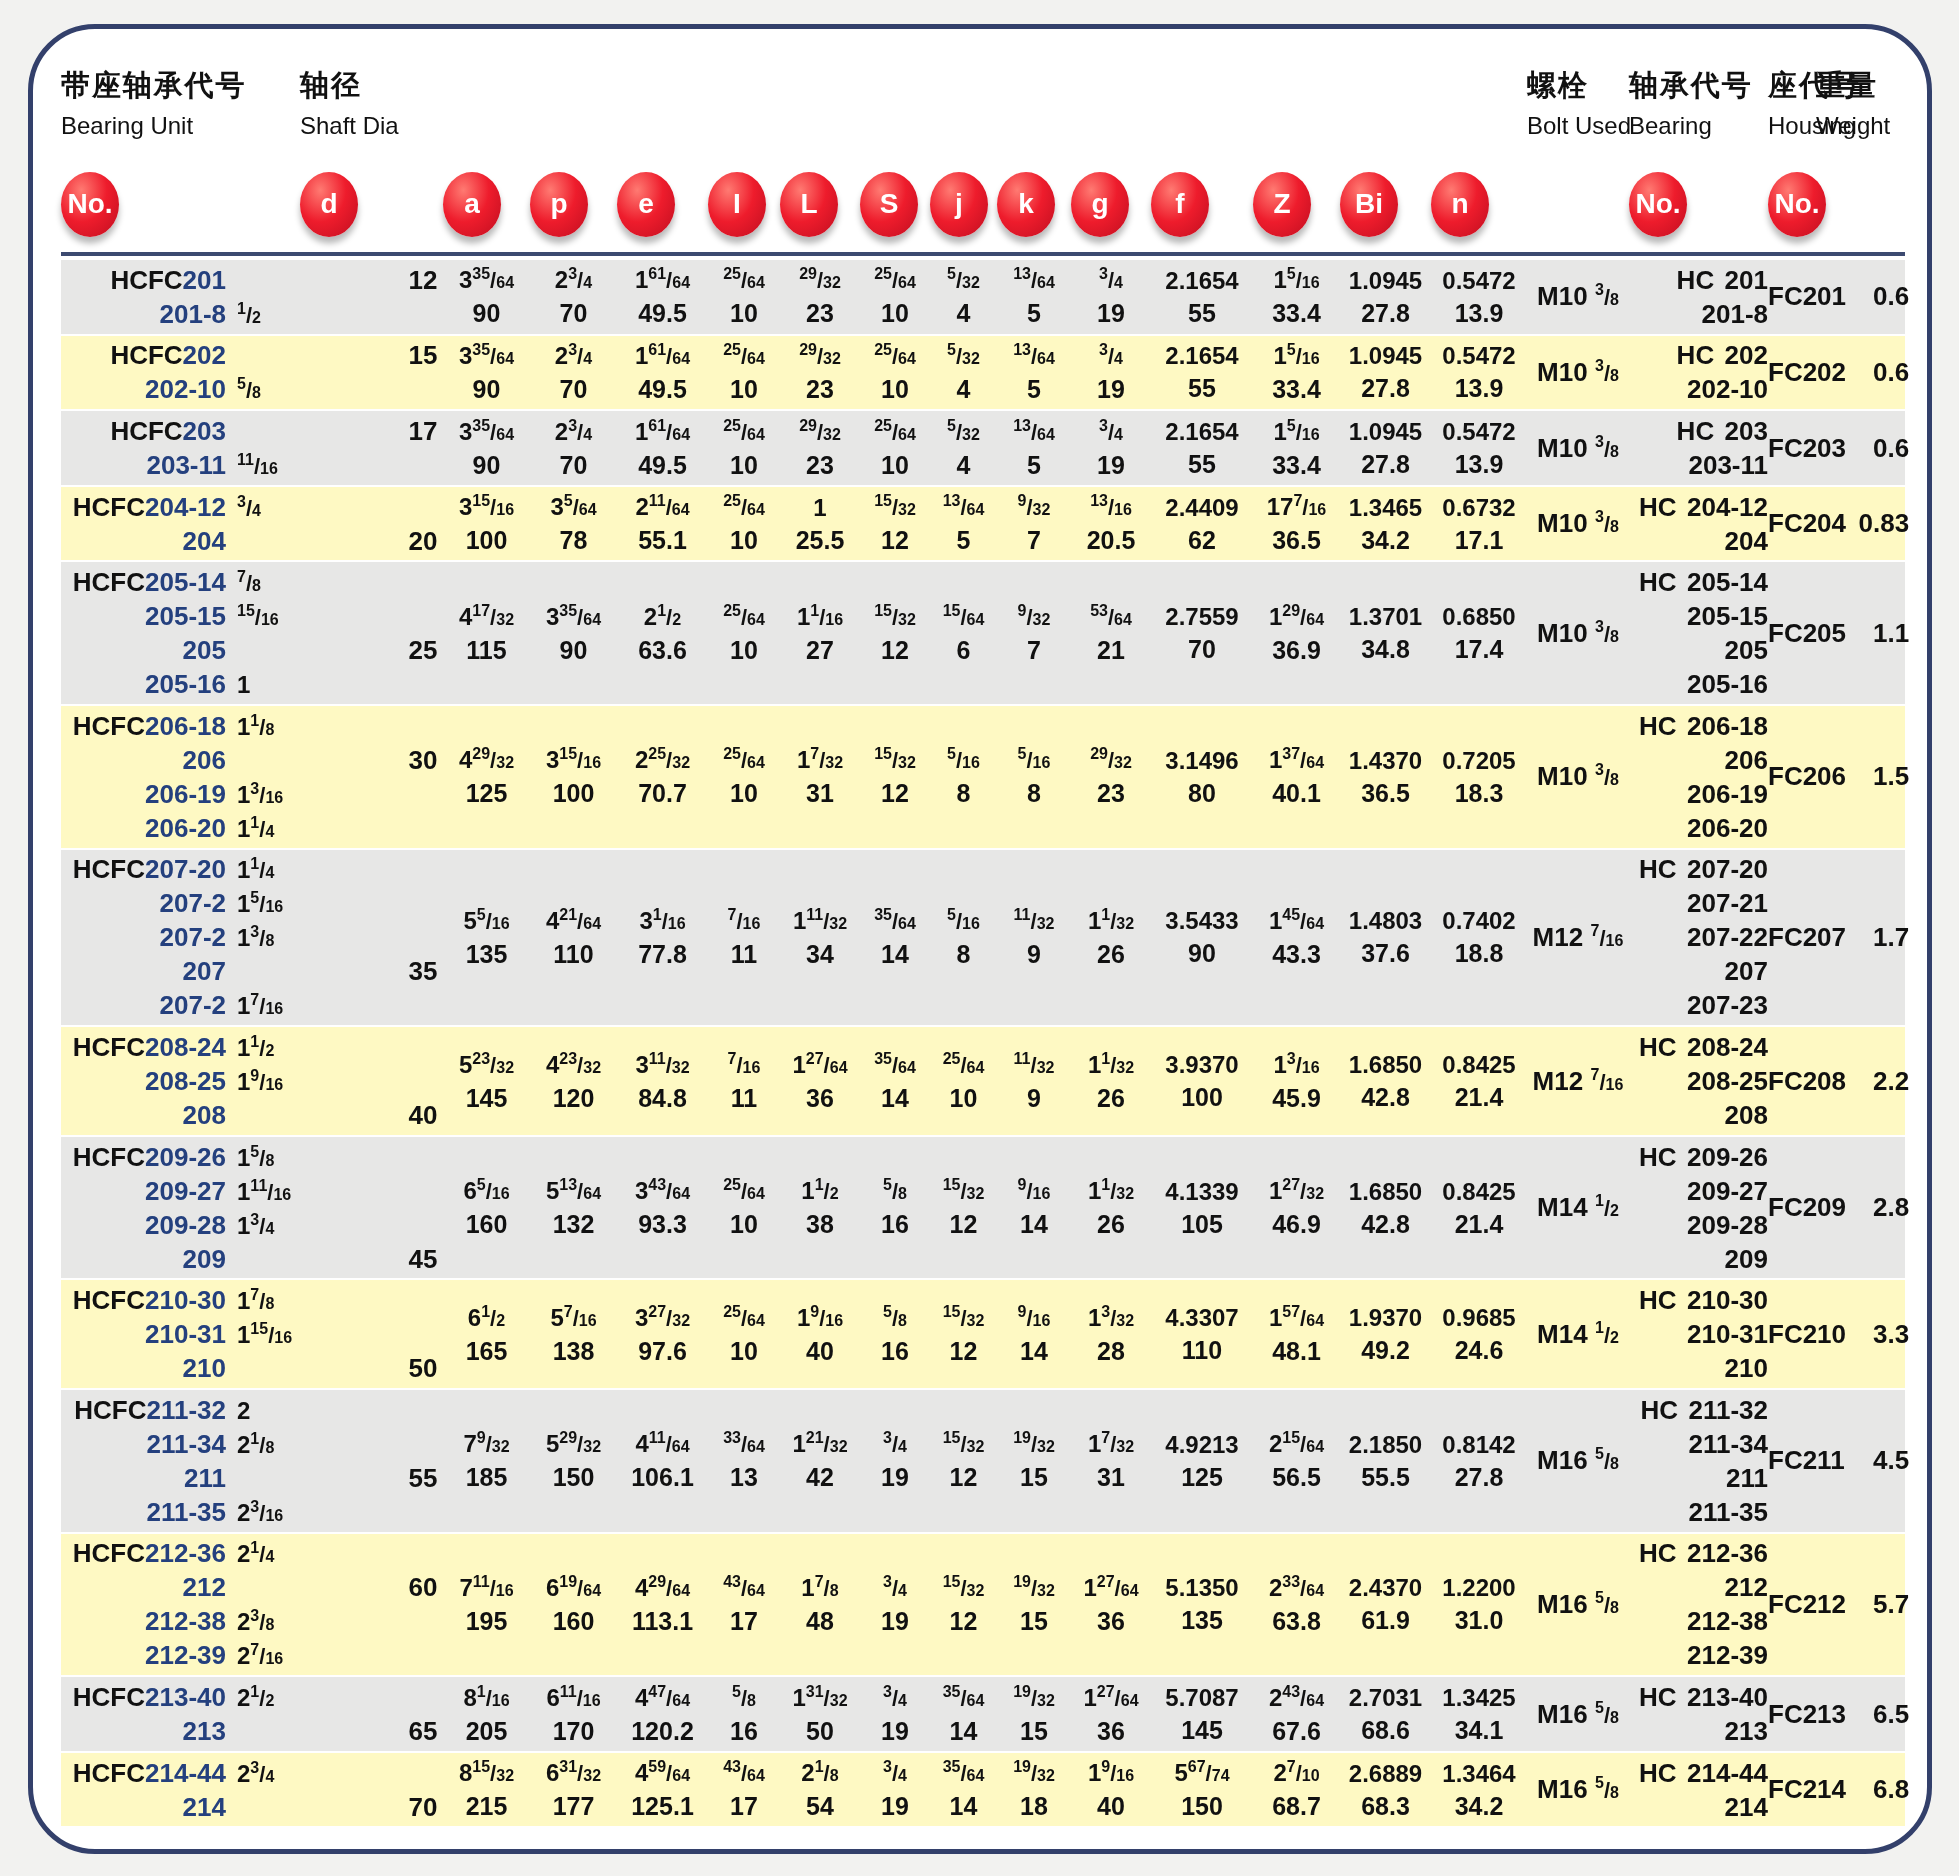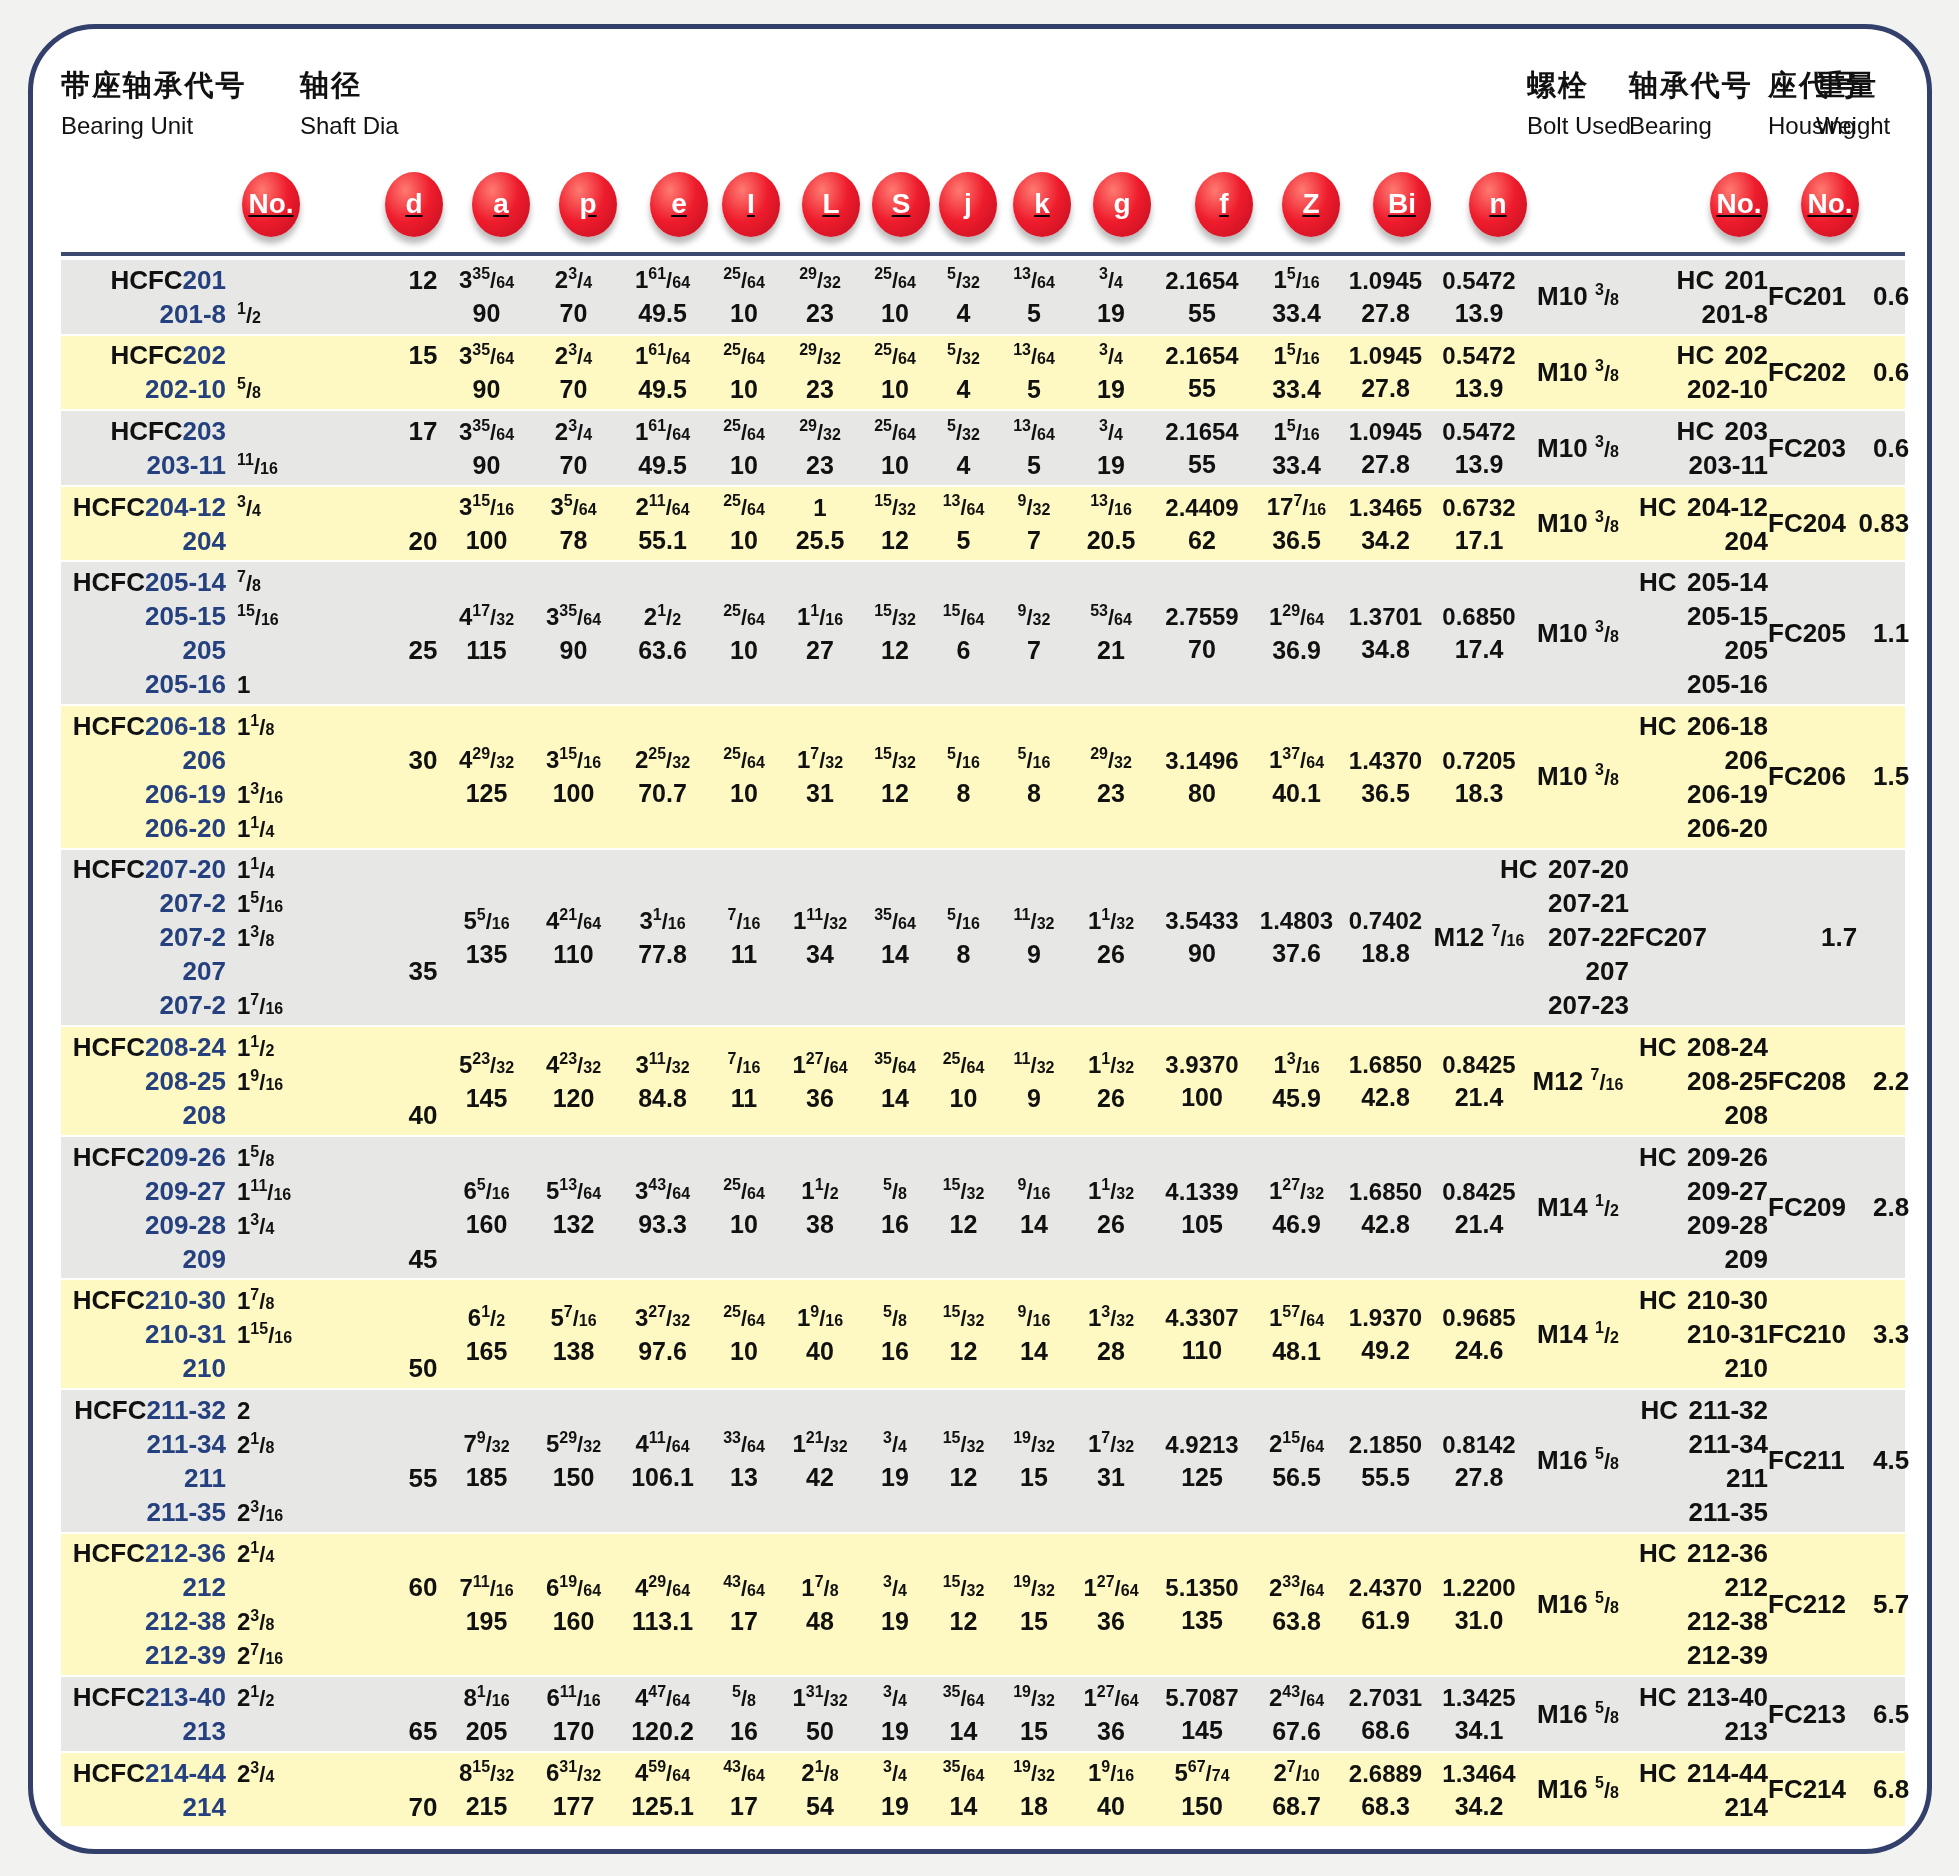--- a/index.html
+++ b/index.html
@@ -9,21 +9,21 @@
   .grid{display:grid;grid-template-columns:239px 89px 54px 87px 87px 91px 72px 80px 70px 67px 74px 80px 102px 87px 91px 96px 102px 139px 91px 52px;}
   
   .titles{margin-top:13px;}
   .tcell{white-space:nowrap;}
   .zh{font-size:29px;font-weight:600;color:#111;letter-spacing:1.9px;}
   .en{font-size:24px;font-weight:400;color:#111;margin-top:5.6px;}
   .h-dims{padding-left:269px;}
   .h-weight{margin-left:-43px;}
   
   .badges{margin-top:32px;align-items:center;}
-  .bwrap{display:flex;justify-content:flex-end;text-decoration:underline;}
+  .bwrap{display:flex;justify-content:flex-start;}
   .badge{display:inline-flex;align-items:center;justify-content:center;width:58px;height:65px;border-radius:50%;
          background:radial-gradient(ellipse at 35% 28%,#ff7a72 0%,#ee1c2c 48%,#bf0e20 100%);
          color:#fff;font-weight:700;font-size:28px;box-shadow:0 6.5px 6.5px rgba(0,0,0,.28);}
   .rule{height:4.6px;background:#3c4a70;margin-top:15px;}
   
   .units{font-weight:700;font-size:25px;color:#111;margin-top:1.9px;}
   .u-shaft{grid-column:2/4;text-align:left;}
   .u-bolt{grid-column:17/18;text-align:center;}
   .u-kg{grid-column:20/21;text-align:right;}
   
@@ -733,20 +733,24 @@
         </div>
         <div class="dcell">
           <div class="din"><span class="w">1</span><sup>1</sup><span class="sl">/</span><sub>32</sub></div>
           <div class="dmm">26</div>
         </div>
         <div class="dcell">
           <div class="din"><span class="w">3.5433</span></div>
           <div class="dmm">90</div>
         </div>
         <div class="dcell">
+          <div class="din"><span class="w">1</span><sup>45</sup><span class="sl">/</span><sub>64</sub></div>
+          <div class="dmm">43.3</div>
+        </div>
+        <div class="dcell">
           <div class="din"><span class="w">1.4803</span></div>
           <div class="dmm">37.6</div>
         </div>
         <div class="dcell">
           <div class="din"><span class="w">0.7402</span></div>
           <div class="dmm">18.8</div>
         </div>
         <div class="bolt">
           <span>M12</span>
           <span><sup>7</sup><span class="sl">/</span><sub>16</sub></span>

